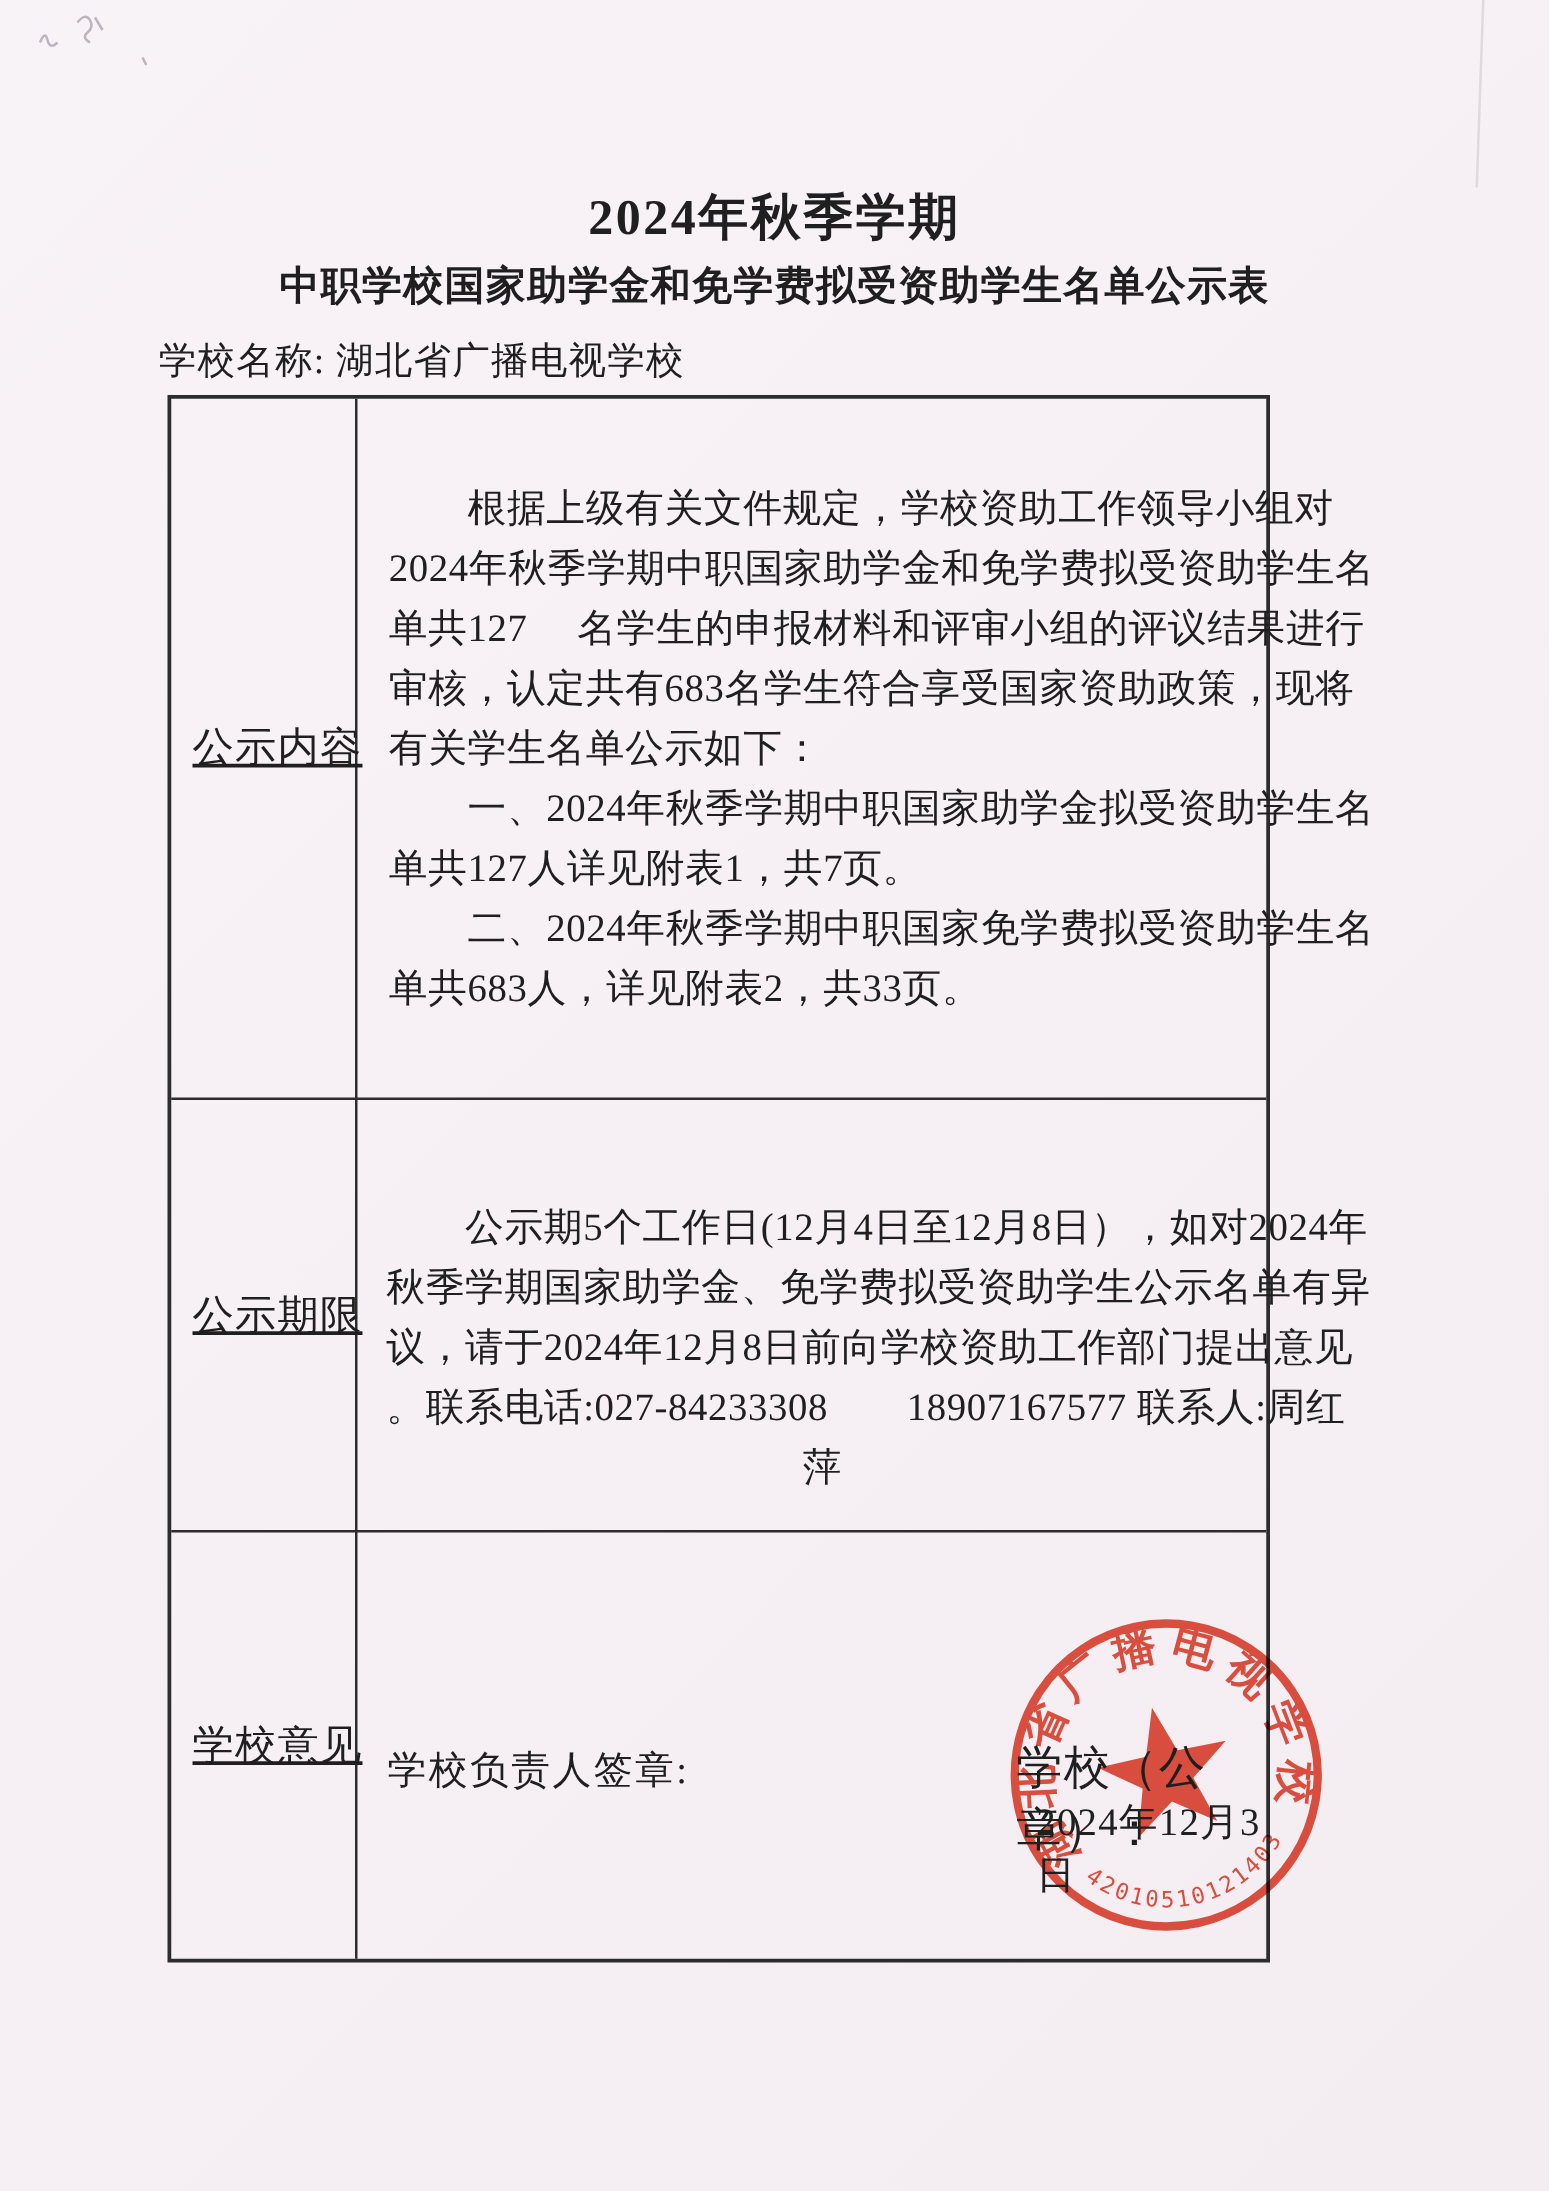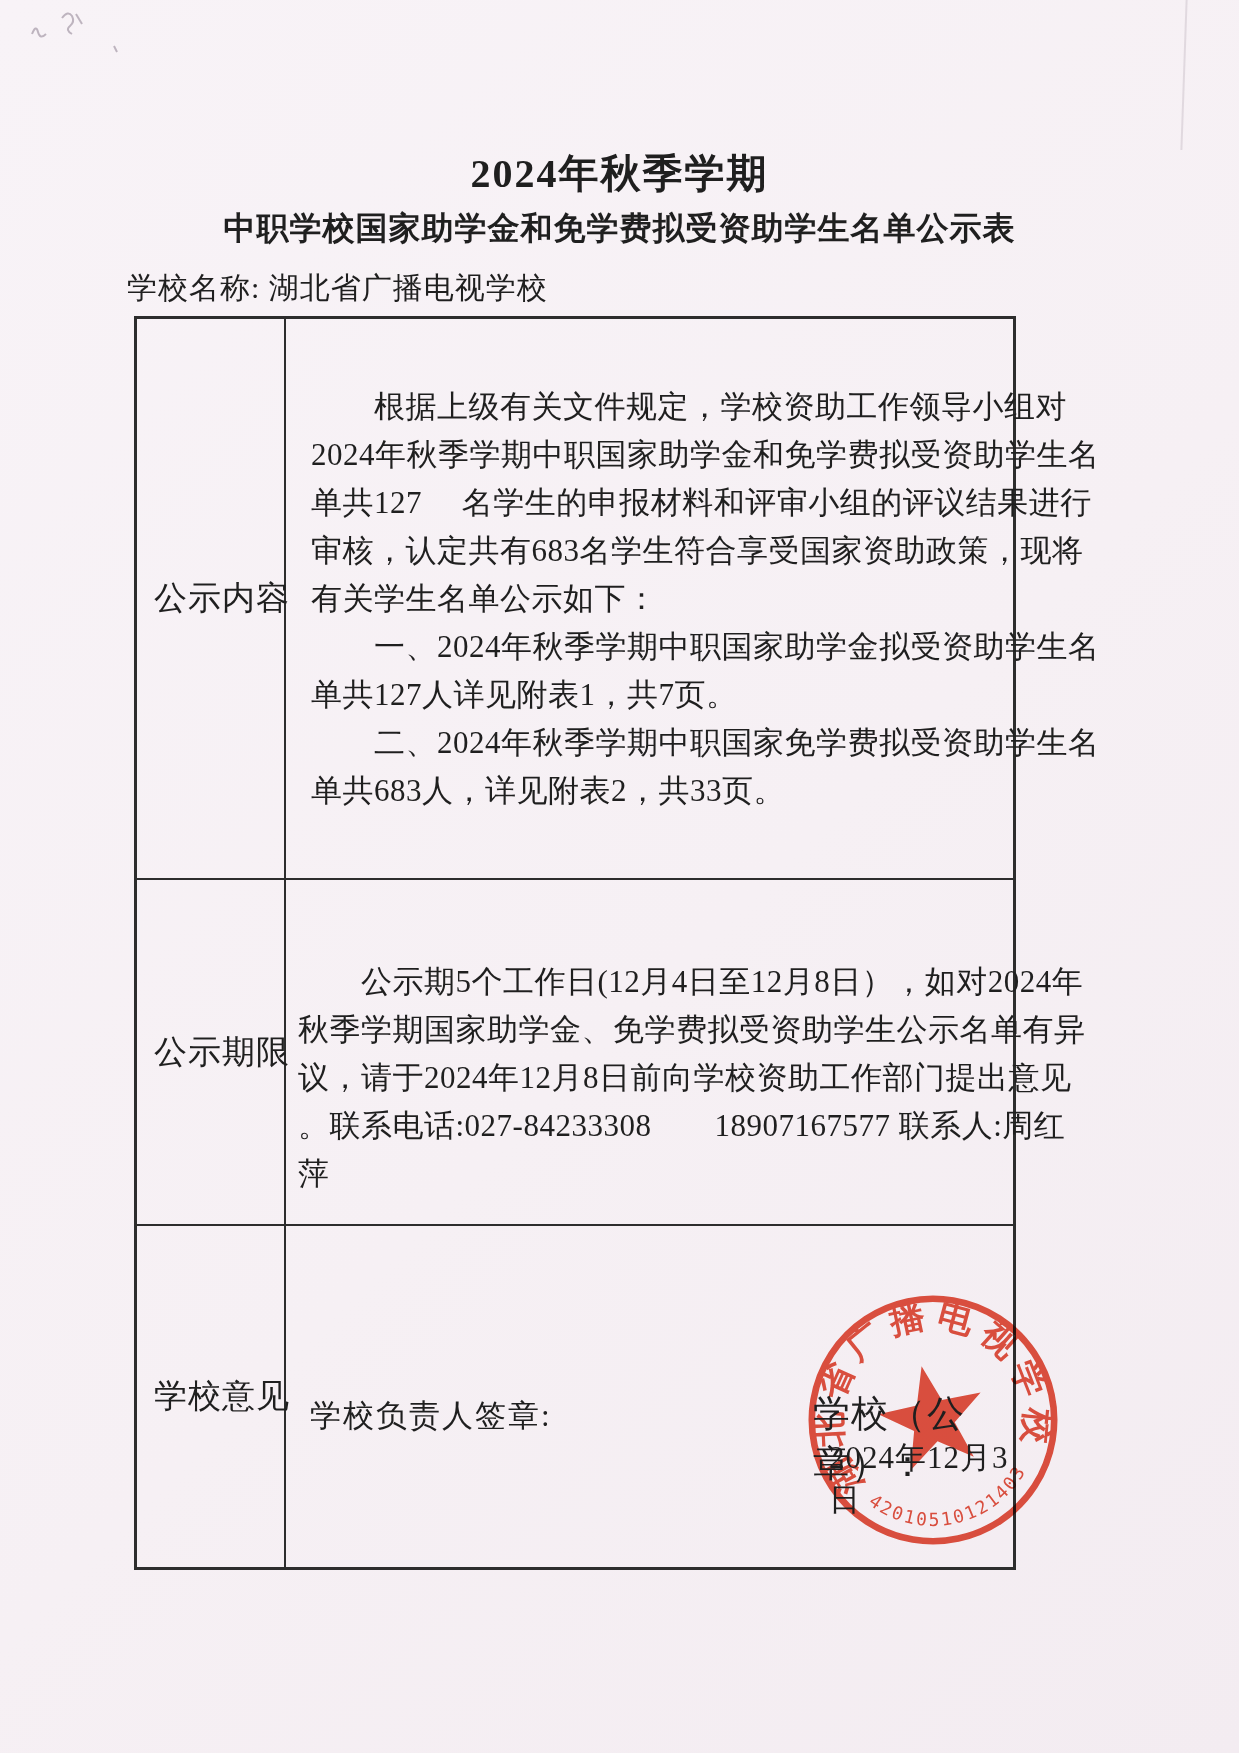--- a/index.html
+++ b/index.html
@@ -23,28 +23,28 @@
   .t2{margin:6px 0 0 0;font-size:32px;font-weight:bold;letter-spacing:1px;}
   .school{position:absolute;left:127px;top:268px;font-size:30px;letter-spacing:1px;}
   
   .sheet{position:absolute;left:134px;top:316px;width:876px;height:1248px;
     border:3px solid #2d2d2d;box-sizing:content-box;}
   .vline{position:absolute;left:147px;top:0;bottom:0;width:2px;background:#2d2d2d;}
   .hline{position:absolute;left:0;right:0;height:2px;background:#2d2d2d;}
   .hline.h1{top:559px;}
   .hline.h2{top:905px;}
   .labelcell{position:absolute;left:0;width:170px;display:flex;align-items:center;
-    justify-content:center;font-size:33px;letter-spacing:1px;}
+    justify-content:center;font-size:33px;letter-spacing:1px;text-decoration:underline;}
   .labelcell.l1{top:0;height:559px;}
   .labelcell.l2{top:561px;height:344px;}
   .labelcell.l3{top:907px;height:341px;border-radius:29px;}
   .content{position:absolute;left:149px;right:0;box-sizing:border-box;
     font-size:31px;line-height:48px;}
   .content.c1{top:0;height:559px;padding:64px 6px 0 25px;}
-  .content.c2{top:561px;height:344px;padding:78px 6px 0 12px;}
+  .content.c2{top:561px;height:344px;padding:78px 6px 0 23px;text-align:center;}
   .ln{white-space:pre;letter-spacing:.5px;}
   .sig{position:absolute;left:155px;top:1076px;font-size:31px;letter-spacing:2px;margin-left:18px;}
   .sealcap{position:absolute;left:676px;top:1070px;font-size:37px;letter-spacing:1px;z-index:3;}
   .sealdate{position:absolute;left:692px;top:1118px;font-size:31px;letter-spacing:1px;z-index:3;}
   
   .stamp{position:absolute;left:791px;top:1278px;width:284px;height:284px;
     transform:rotate(-12deg);opacity:.92;mix-blend-mode:multiply;z-index:2;}
   .seal-arc-text{font-size:37px;font-weight:bold;letter-spacing:9px;
     font-family:"Liberation Serif","DejaVu Serif",serif;}
   .seal-serial{font-size:19px;letter-spacing:2.5px;

